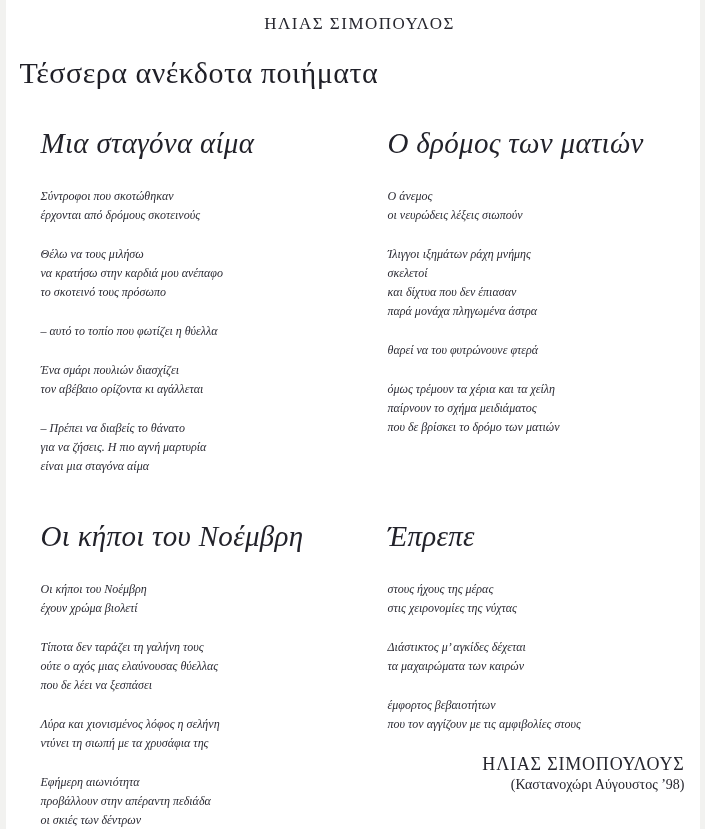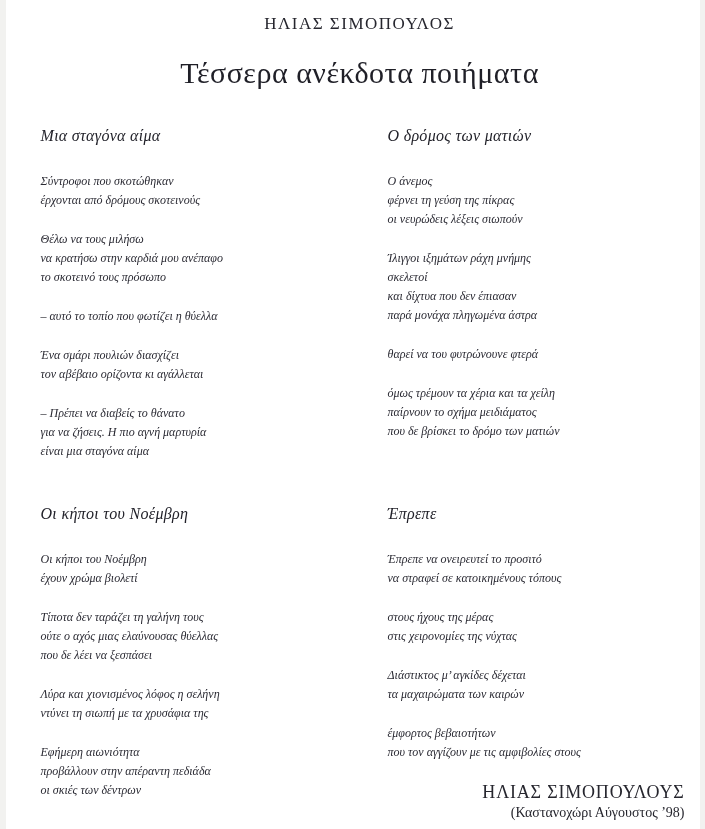--- a/index.html
+++ b/index.html
@@ -21,38 +21,38 @@
     padding-left: 14px;
   }
   .author-header {
     text-align: center;
     font-size: 17px;
     letter-spacing: 1.5px;
     font-weight: normal;
     color: #26262e;
   }
   .main-title {
-    text-align: center;
+    text-align: left;
     font-size: 30px;
     font-weight: normal;
     margin: 22px 0 0 0;
     color: #1f1f27;
     letter-spacing: 0.5px;
   }
   .poems-grid {
     display: grid;
     grid-template-columns: 330px 1fr;
     column-gap: 17px;
     row-gap: 44px;
     margin: 37px 15px 0 21px;
   }
   .poem-title {
     font-style: italic;
     font-weight: normal;
-    font-size: 16px;
+    font-size: 29px;
     margin: 0 0 27px 0;
     color: #22222a;
     letter-spacing: 0.3px;
   }
   .stanza {
     margin: 0 0 20px 0;
   }
   .stanza:last-child {
     margin-bottom: 0;
   }
@@ -111,21 +111,20 @@
         <div class="line">– Πρέπει να διαβείς το θάνατο</div>
         <div class="line">για να ζήσεις. Η πιο αγνή μαρτυρία</div>
         <div class="line">είναι μια σταγόνα αίμα</div>
       </div>
     </section>
 
     <section class="poem">
       <h2 class="poem-title">Ο δρόμος των ματιών</h2>
       <div class="stanza">
         <div class="line">Ο άνεμος</div>
-        <div class="line">φέρνει τη γεύση της πίκρας</div>
         <div class="line">οι νευρώδεις λέξεις σιωπούν</div>
       </div>
       <div class="stanza">
         <div class="line">Ίλιγγοι ιξημάτων ράχη μνήμης</div>
         <div class="line">σκελετοί</div>
         <div class="line">και δίχτυα που δεν έπιασαν</div>
         <div class="line">παρά μονάχα πληγωμένα άστρα</div>
       </div>
       <div class="stanza">
         <div class="line">θαρεί να του φυτρώνουνε φτερά</div>
@@ -155,24 +154,20 @@
       <div class="stanza">
         <div class="line">Εφήμερη αιωνιότητα</div>
         <div class="line">προβάλλουν στην απέραντη πεδιάδα</div>
         <div class="line">οι σκιές των δέντρων</div>
       </div>
     </section>
 
     <section class="poem">
       <h2 class="poem-title">Έπρεπε</h2>
       <div class="stanza">
-        <div class="line">Έπρεπε να ονειρευτεί το προσιτό</div>
-        <div class="line">να στραφεί σε κατοικημένους τόπους</div>
-      </div>
-      <div class="stanza">
         <div class="line">στους ήχους της μέρας</div>
         <div class="line">στις χειρονομίες της νύχτας</div>
       </div>
       <div class="stanza">
         <div class="line">Διάστικτος μ’ αγκίδες δέχεται</div>
         <div class="line">τα μαχαιρώματα των καιρών</div>
       </div>
       <div class="stanza">
         <div class="line">έμφορτος βεβαιοτήτων</div>
         <div class="line">που τον αγγίζουν με τις αμφιβολίες στους</div>

